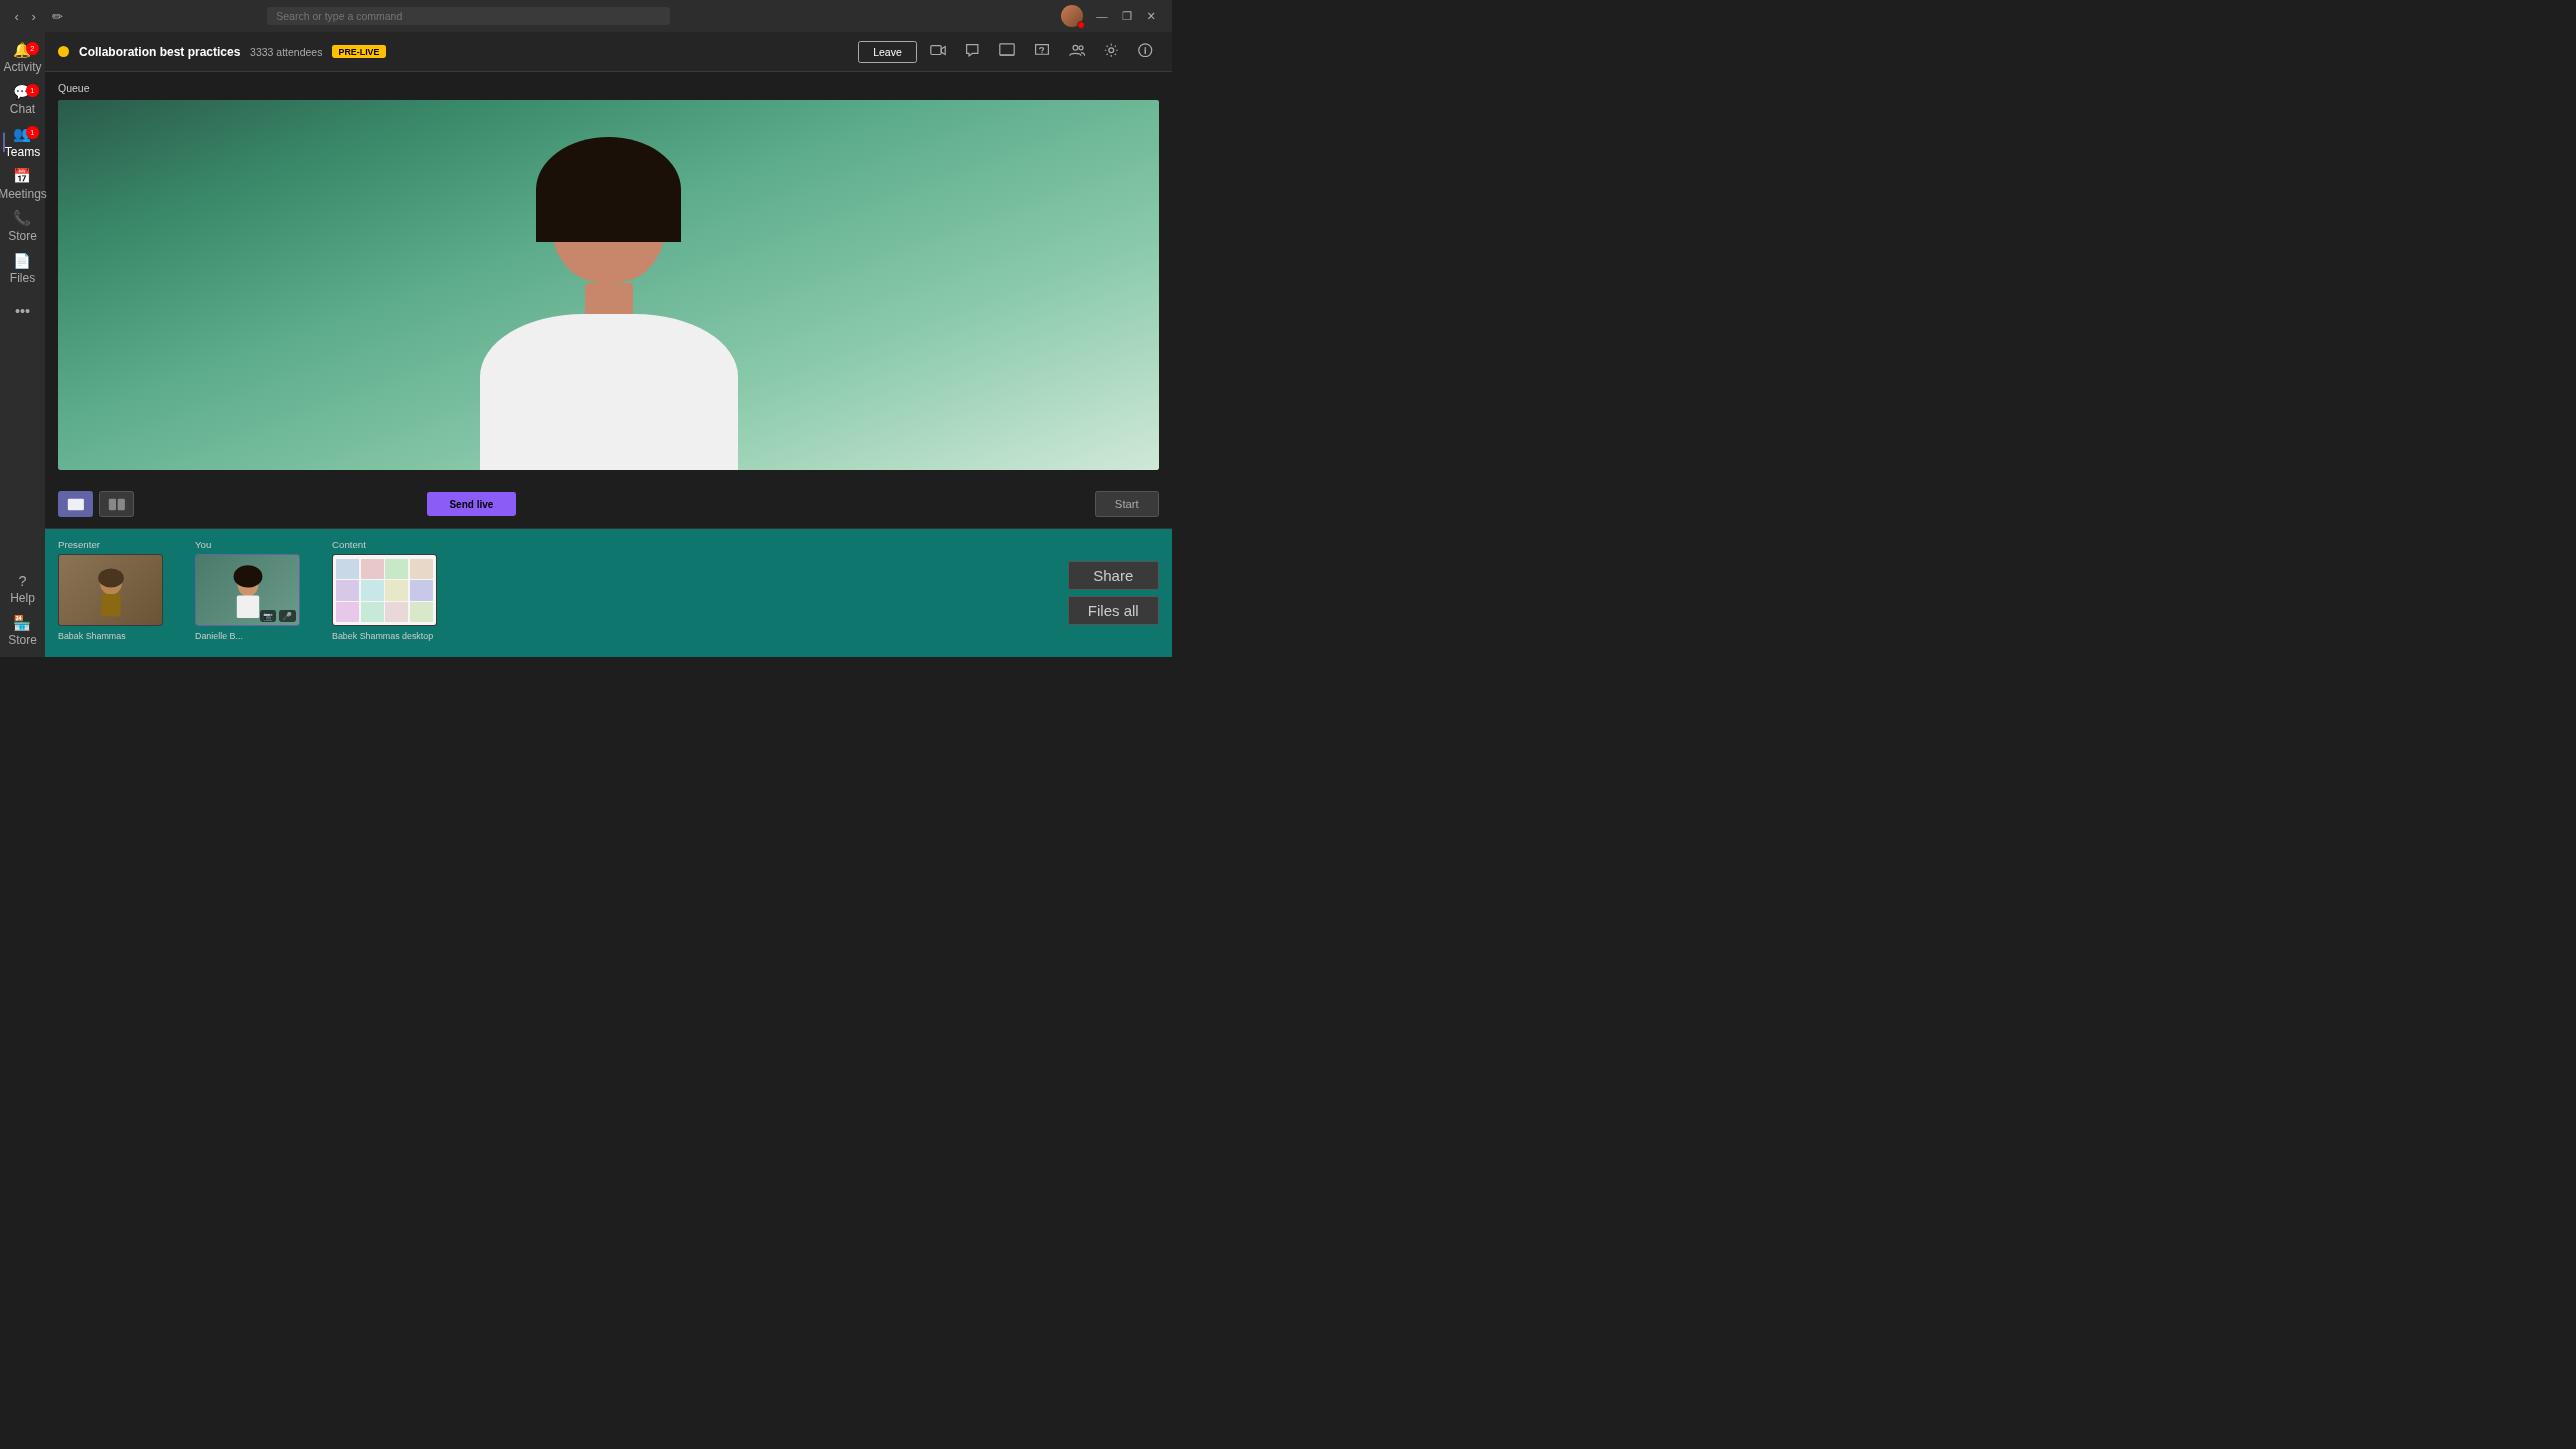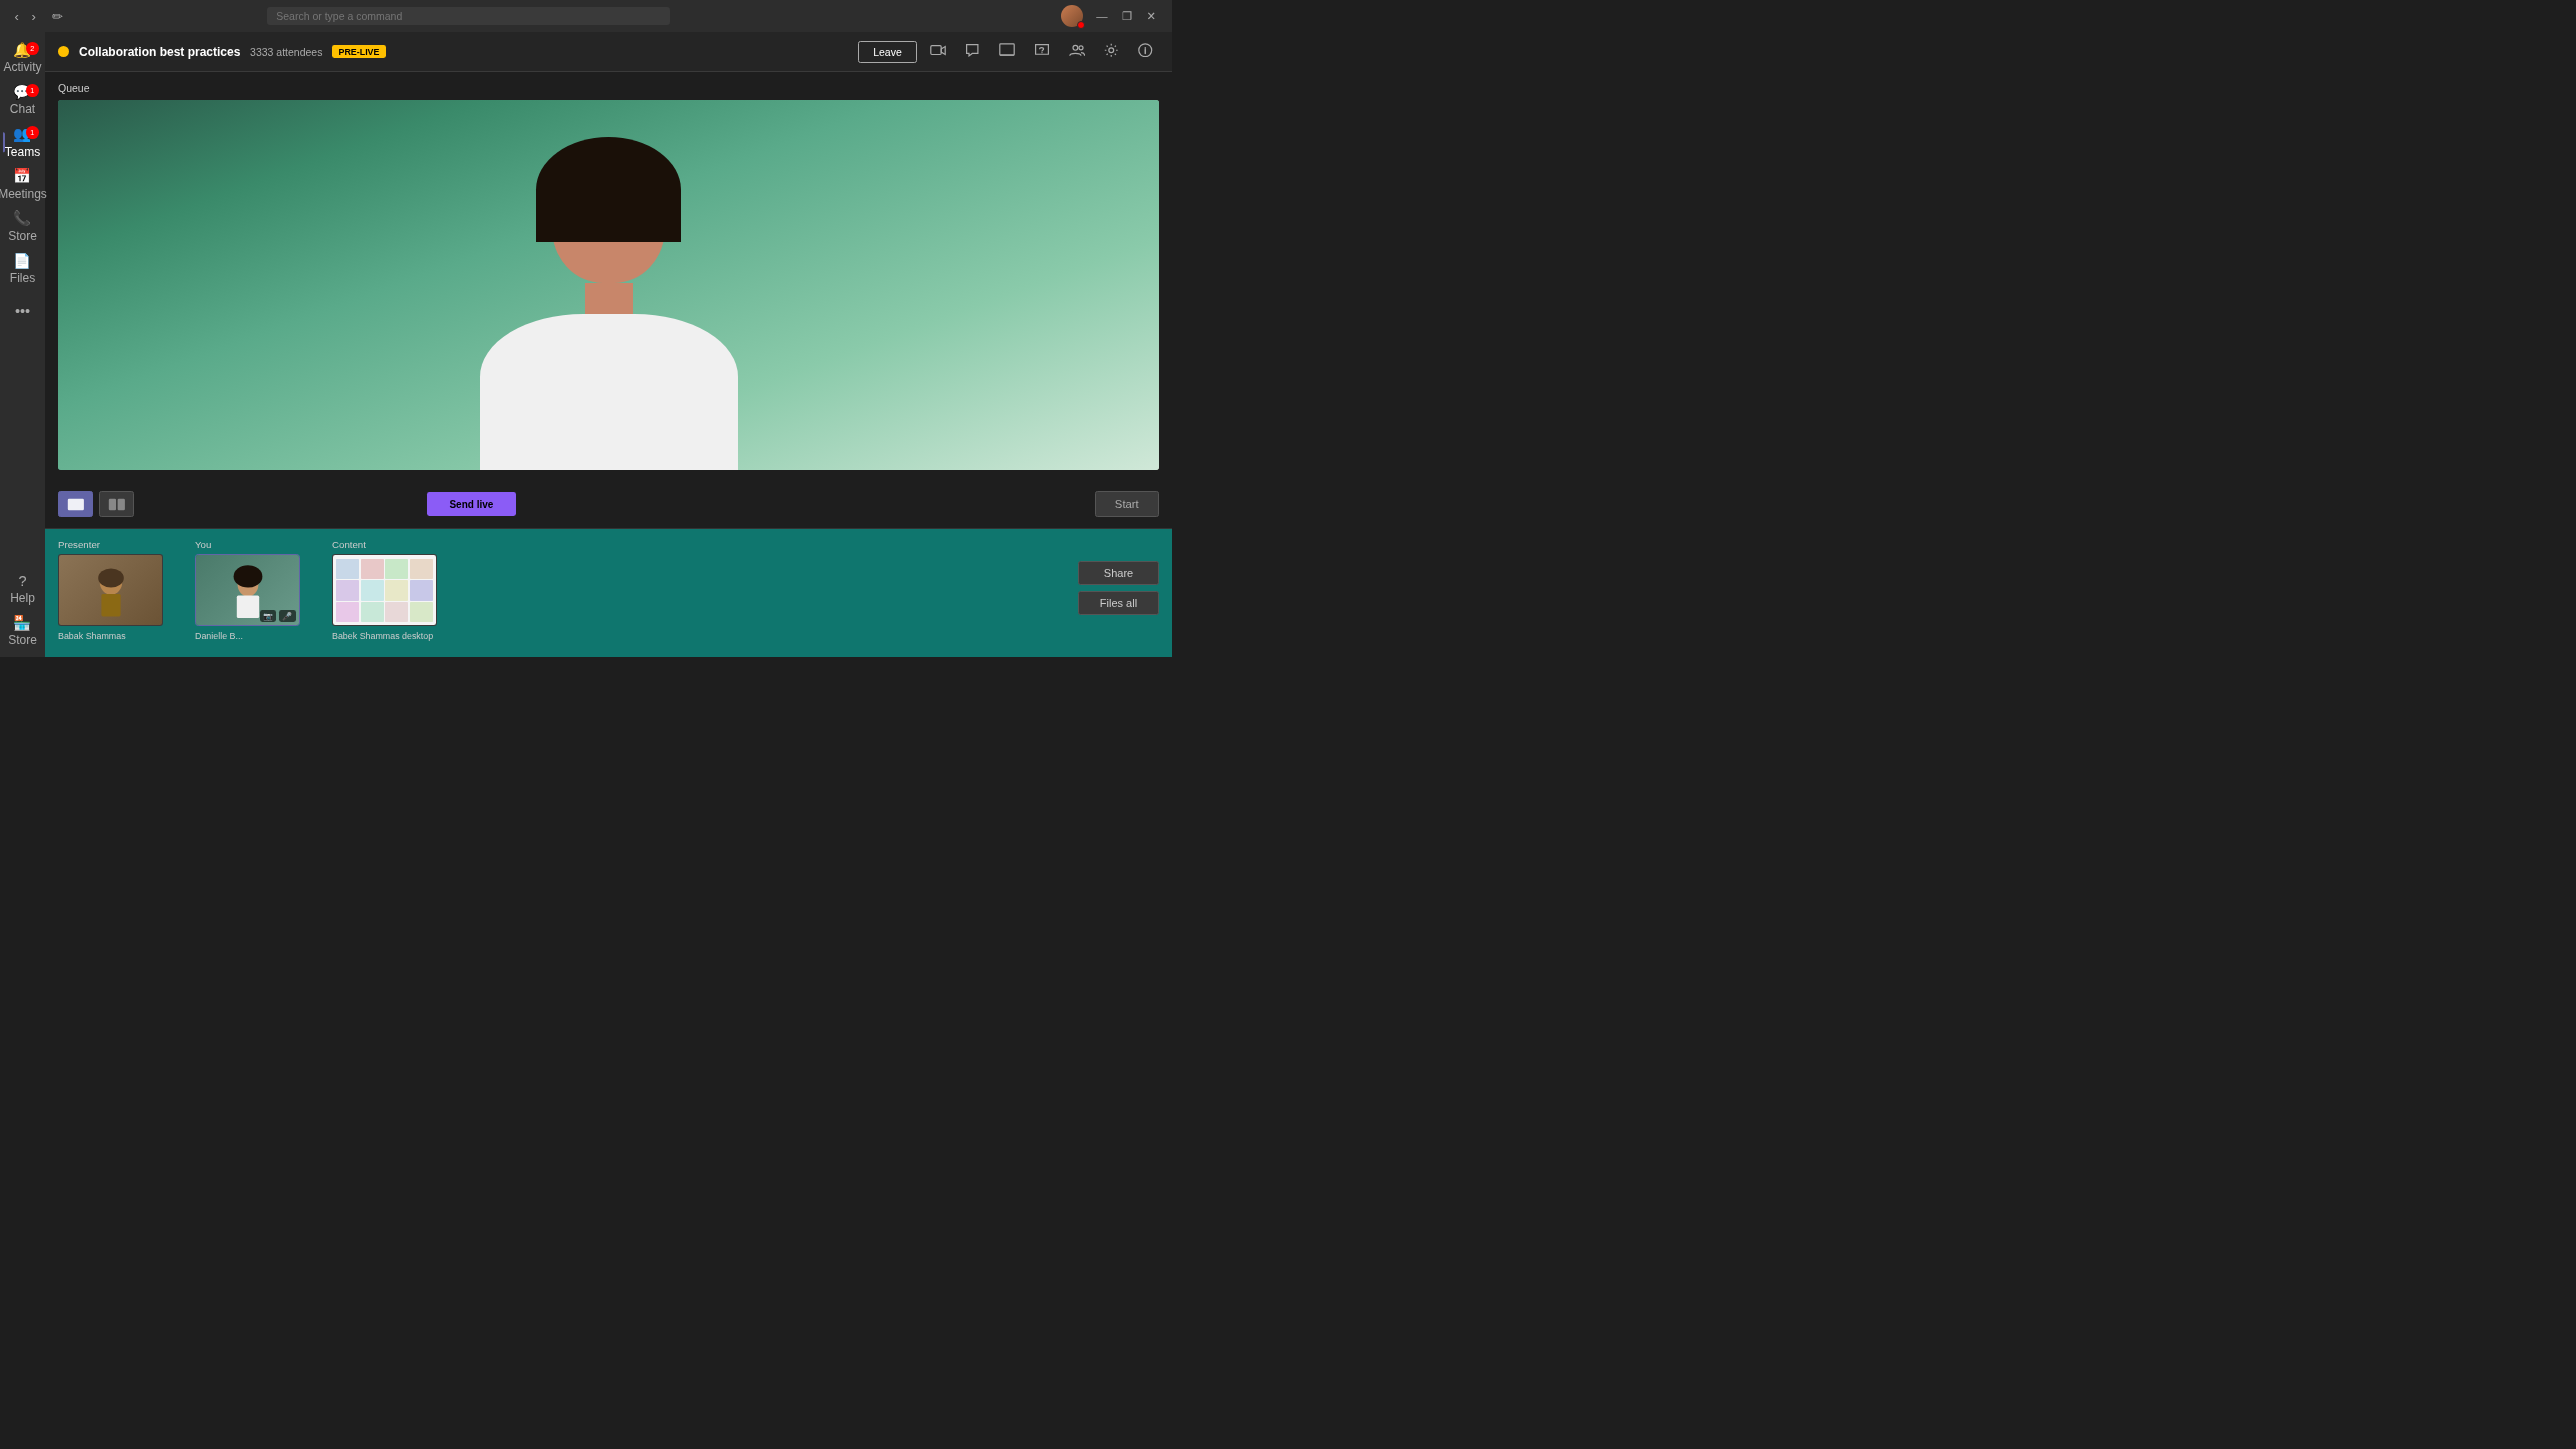--- a/index.html
+++ b/index.html
@@ -502,21 +502,21 @@
       gap: 6.4px;
       margin-left: auto;
       margin-top: 22.5px;
     }
     .action-btn {
       background: #3a3a3a;
       color: #ccc;
       border: 0.8px solid #555;
       padding: 4.8px 19.3px;
       border-radius: 2.4px;
-      font-size: 11px;
+      font-size: 15px;
       cursor: pointer;
       min-width: 81px;
       text-align: center;
     }
   </style>
 </head>
 <body>
 
 <div class="titlebar">
   <div class="titlebar-nav">

